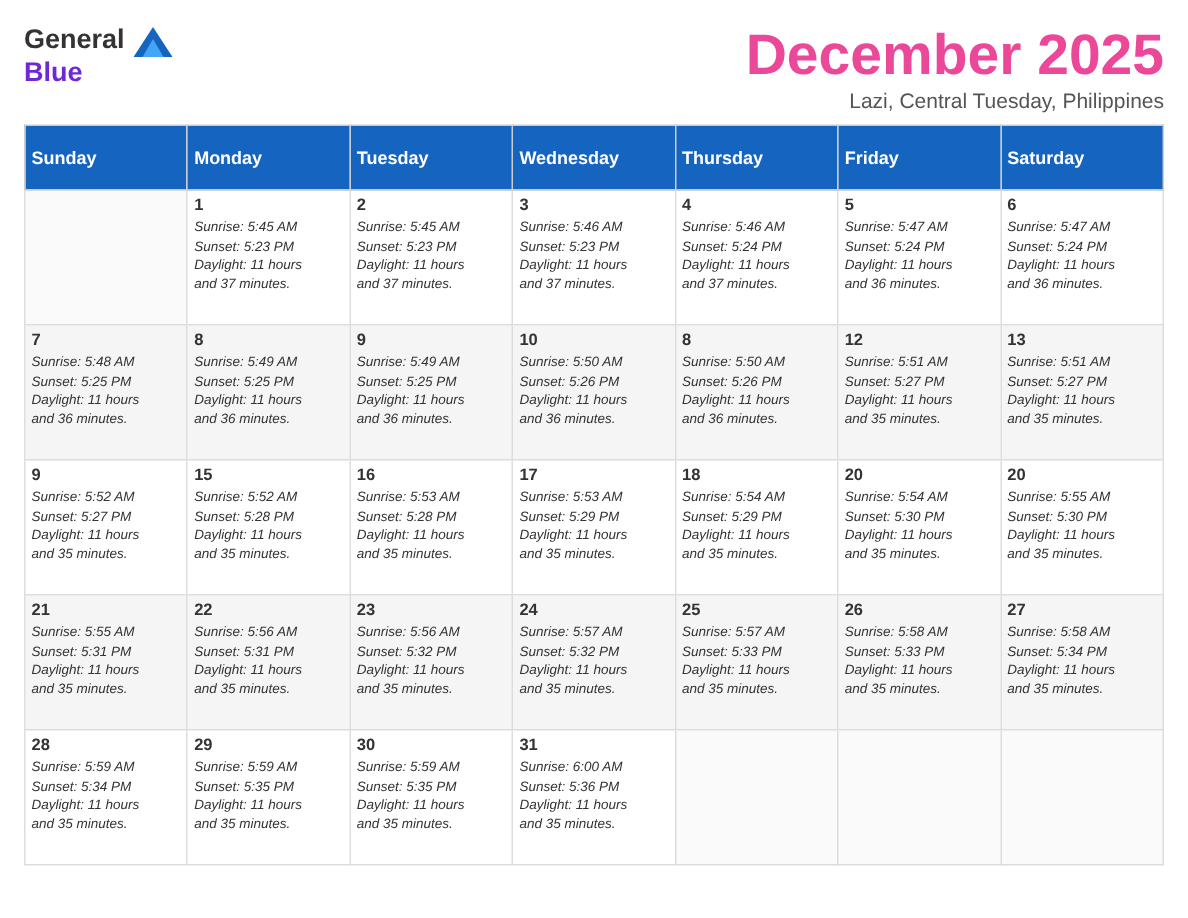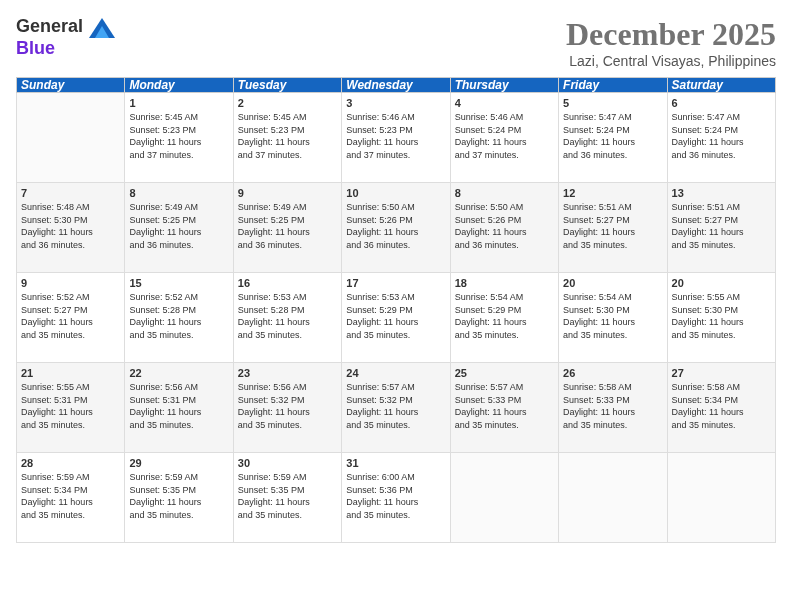--- a/index.html
+++ b/index.html
@@ -18,45 +18,43 @@
       gap: 38px;
     }
     .logo {
       display: flex;
       align-items: center;
     }
     .title-area {
       text-align: right;
     }
     .month-title {
-      font-size: 32px;
+      font-size: 38px;
       font-weight: bold;
-      color: #737373;
-      font-family: Liberation Serif, serif;
+      color: #ec4899;
     }
     .subtitle {
       font-size: 14px;
       color: #555;
     }
     table {
       width: 100%;
       border-collapse: collapse;
       table-layout: fixed;
     }
     thead tr {
       background-color: #1565c0;
     }
     thead th {
       color: #fff;
       font-size: 12px;
       font-weight: bold;
-      padding: 0 4px;
+      padding: 14px 4px;
       text-align: left;
       border: 1px solid #ccc;
-      font-style: italic;
     }
     tbody tr {
       border-bottom: 1px solid #ccc;
     }
     tbody td {
       vertical-align: top;
       padding: 4px 4px;
       font-size: 9.5px;
       color: #333;
       border: 1px solid #ddd;
@@ -65,20 +63,21 @@
     .day-num {
       font-size: 11px;
       font-weight: bold;
       display: block;
       margin-bottom: 2px;
     }
     .day-info {
       font-size: 9px;
       line-height: 1.4;
       color: #333;
+      font-style: italic;
     }
     .empty { background: #fafafa; }
     .row-alt { background: #f5f5f5; }
     .row-white { background: #fff; }
   </style>
 </head>
 <body>
 
 <div class="header">
   <div class="logo">
@@ -87,21 +86,21 @@
       <svg width="26" height="20" viewBox="0 0 26 20" style="display:inline-block;vertical-align:middle;margin:0 1px;">
         <polygon points="0,20 13,0 26,20" fill="#1565c0"></polygon>
         <polygon points="6,20 13,8 20,20" fill="#42a5f5"></polygon>
       </svg>
       <br>
       <span style="font-size:18px;font-weight:bold;color:#6d28d9;">Blue</span>
     </div>
   </div>
   <div class="title-area">
     <div class="month-title">December 2025</div>
-    <div class="subtitle">Lazi, Central Visayas, Philippines</div>
+    <div class="subtitle">Lazi, Central Tuesday, Philippines</div>
   </div>
 </div>
 
 <table>
   <thead>
     <tr>
     <th>Sunday</th>
         <th>Monday</th>
         <th>Tuesday</th>
         <th>Wednesday</th>
@@ -153,21 +152,21 @@
           <div class="day-info" style="white-space: pre-line;">Sunrise: 5:47 AM
 Sunset: 5:24 PM
 Daylight: 11 hours
 and 36 minutes.</div>
         </td>
       </tr>
       <tr class="row-alt">
         <td>
           <span class="day-num">7</span>
           <div class="day-info" style="white-space: pre-line;">Sunrise: 5:48 AM
-Sunset: 5:30 PM
+Sunset: 5:25 PM
 Daylight: 11 hours
 and 36 minutes.</div>
         </td>
         <td>
           <span class="day-num">8</span>
           <div class="day-info" style="white-space: pre-line;">Sunrise: 5:49 AM
 Sunset: 5:25 PM
 Daylight: 11 hours
 and 36 minutes.</div>
         </td>

